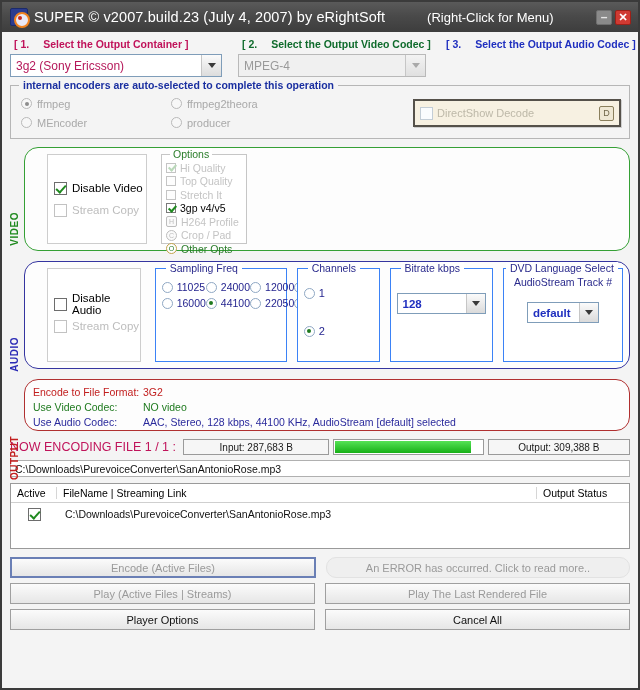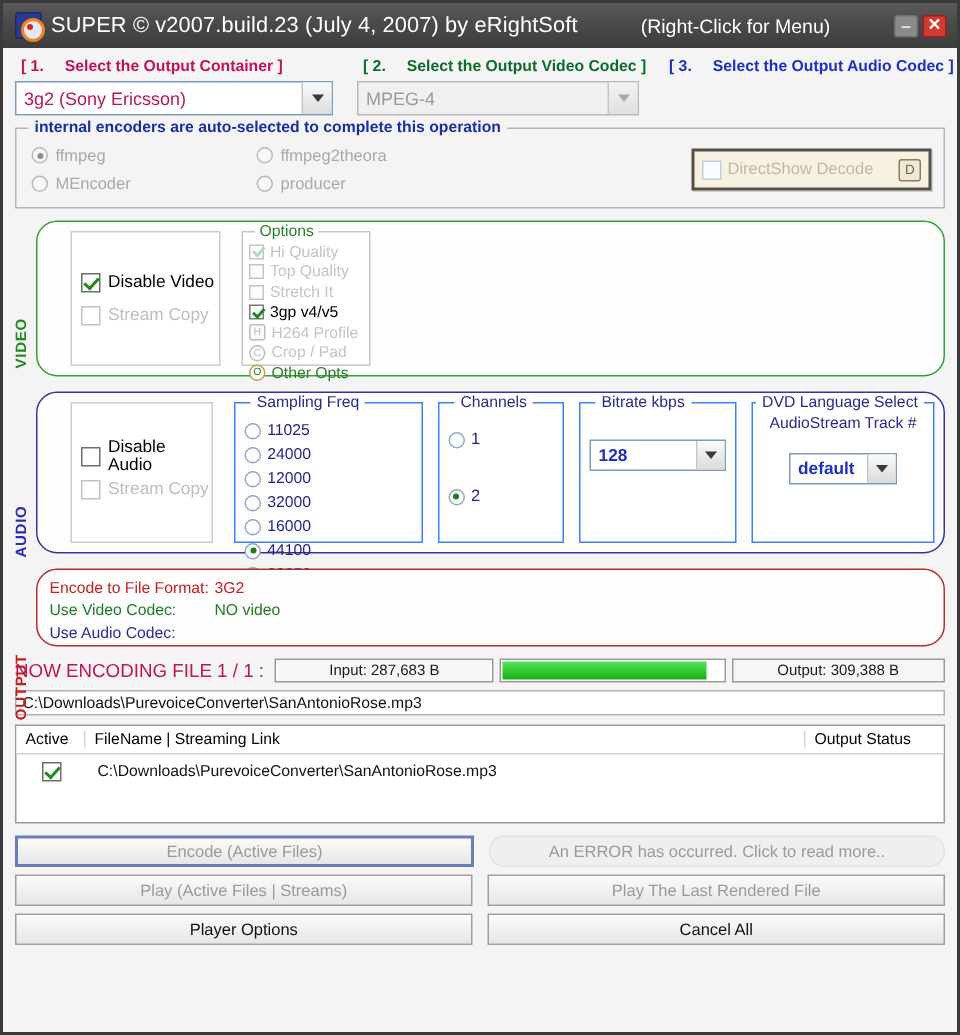--- a/index.html
+++ b/index.html
@@ -128,21 +128,21 @@
     width:11px; height:11px; border-radius:50%;
     border:1px solid #b9b9b9; background:#f7f7f7;
     margin-right:5px; position:relative; flex:0 0 auto;
   }
   .radio.on::after {
     content:""; position:absolute; left:2.5px; top:2.5px;
     width:4px;height:4px;border-radius:50%;background:#8d8d8d;
   }
   .ds-box {
     margin-left:auto;
-    width:160px; height:28px;
+    width:208px; height:28px;
     background:#f7f1e2;
     border:2px solid #55514a;
     display:flex; align-items:center; padding:0 5px;
     box-shadow:1px 1px 0 #cfcfcf;
   }
   .ds-check {
     width:13px;height:13px;border:1px solid #c3cdd6;background:#fafcfe;margin-right:4px;flex:0 0 auto;
   }
   .ds-label { font-size:11px; color:#bdb8a8; flex:1; white-space:nowrap;}
   .ds-badge {
@@ -233,21 +233,21 @@
     padding:8px 6px 4px 6px;
   }
   .a-fs > .legend {
     position:absolute;top:-7px;left:10px;background:#fff;padding:0 4px;
     font-size:10.5px;color:#2a2a8c;white-space:nowrap;
   }
   .fs-sampling { width:132px; margin-left:14px; }
   .fs-channels { width:88px; margin-left:10px; }
   .fs-bitrate  { width:110px; margin-left:10px; }
   .fs-dvd      { width:128px; margin-left:10px; }
-  .freq-grid { display:grid; grid-template-columns:1fr; row-gap:4px; margin-top:4px;}
+  .freq-grid { display:grid; grid-template-columns:1fr 1fr 1fr 1fr; row-gap:4px; margin-top:4px;}
   .freq-cell { display:flex; align-items:center; font-size:10.5px; color:#1f1f8c; }
   .r2 { width:11px;height:11px;border-radius:50%;border:1px solid #8fa8c4;background:#fff;margin-right:4px;position:relative;flex:0 0 auto;}
   .r2.on::after { content:"";position:absolute;left:2.5px;top:2.5px;width:4px;height:4px;border-radius:50%;background:#1f7a1f;}
   .ch-cell { display:flex; align-items:center; font-size:11px; color:#1f1f8c; }
   .combo-small {
     display:flex; height:21px; border:1px solid #7f9db9; background:#fff; margin-top:16px;
   }
   .combo-small .val { flex:1; display:flex; align-items:center; padding-left:5px; font-size:11.5px; color:#1f2fbf; font-weight:bold;}
   .combo-small .arrow { width:19px; background:linear-gradient(180deg,#fbfbfb,#dadada); border-left:1px solid #c6c6c6; display:flex;align-items:center;justify-content:center;}
   .dvd-center { display:flex; justify-content:center; }
@@ -540,20 +540,21 @@
       <div class="out-row">
         <span class="out-key f">Encode to File Format:</span>
         <span class="out-val f">3G2</span>
       </div>
       <div class="out-row">
         <span class="out-key v">Use Video Codec:</span>
         <span class="out-val v">NO video</span>
       </div>
       <div class="out-row">
         <span class="out-key a">Use Audio Codec:</span>
+        <span class="out-val a">AAC,  Stereo,  128 kbps,  44100 KHz,  AudioStream [default] selected</span>
       </div>
     </div>
 
     <div class="prog-strip">
       <div class="now-enc">NOW ENCODING FILE 1 / 1 :</div>
       <div class="io-box io-in">Input: 287,683 B</div>
       <div class="pbar">
         <div class="fill" id="pfill" style="width: 93%; background: linear-gradient(rgb(85, 226, 85), rgb(22, 176, 22));"></div>
       </div>
       <div class="io-box io-out">Output: 309,388 B</div>

